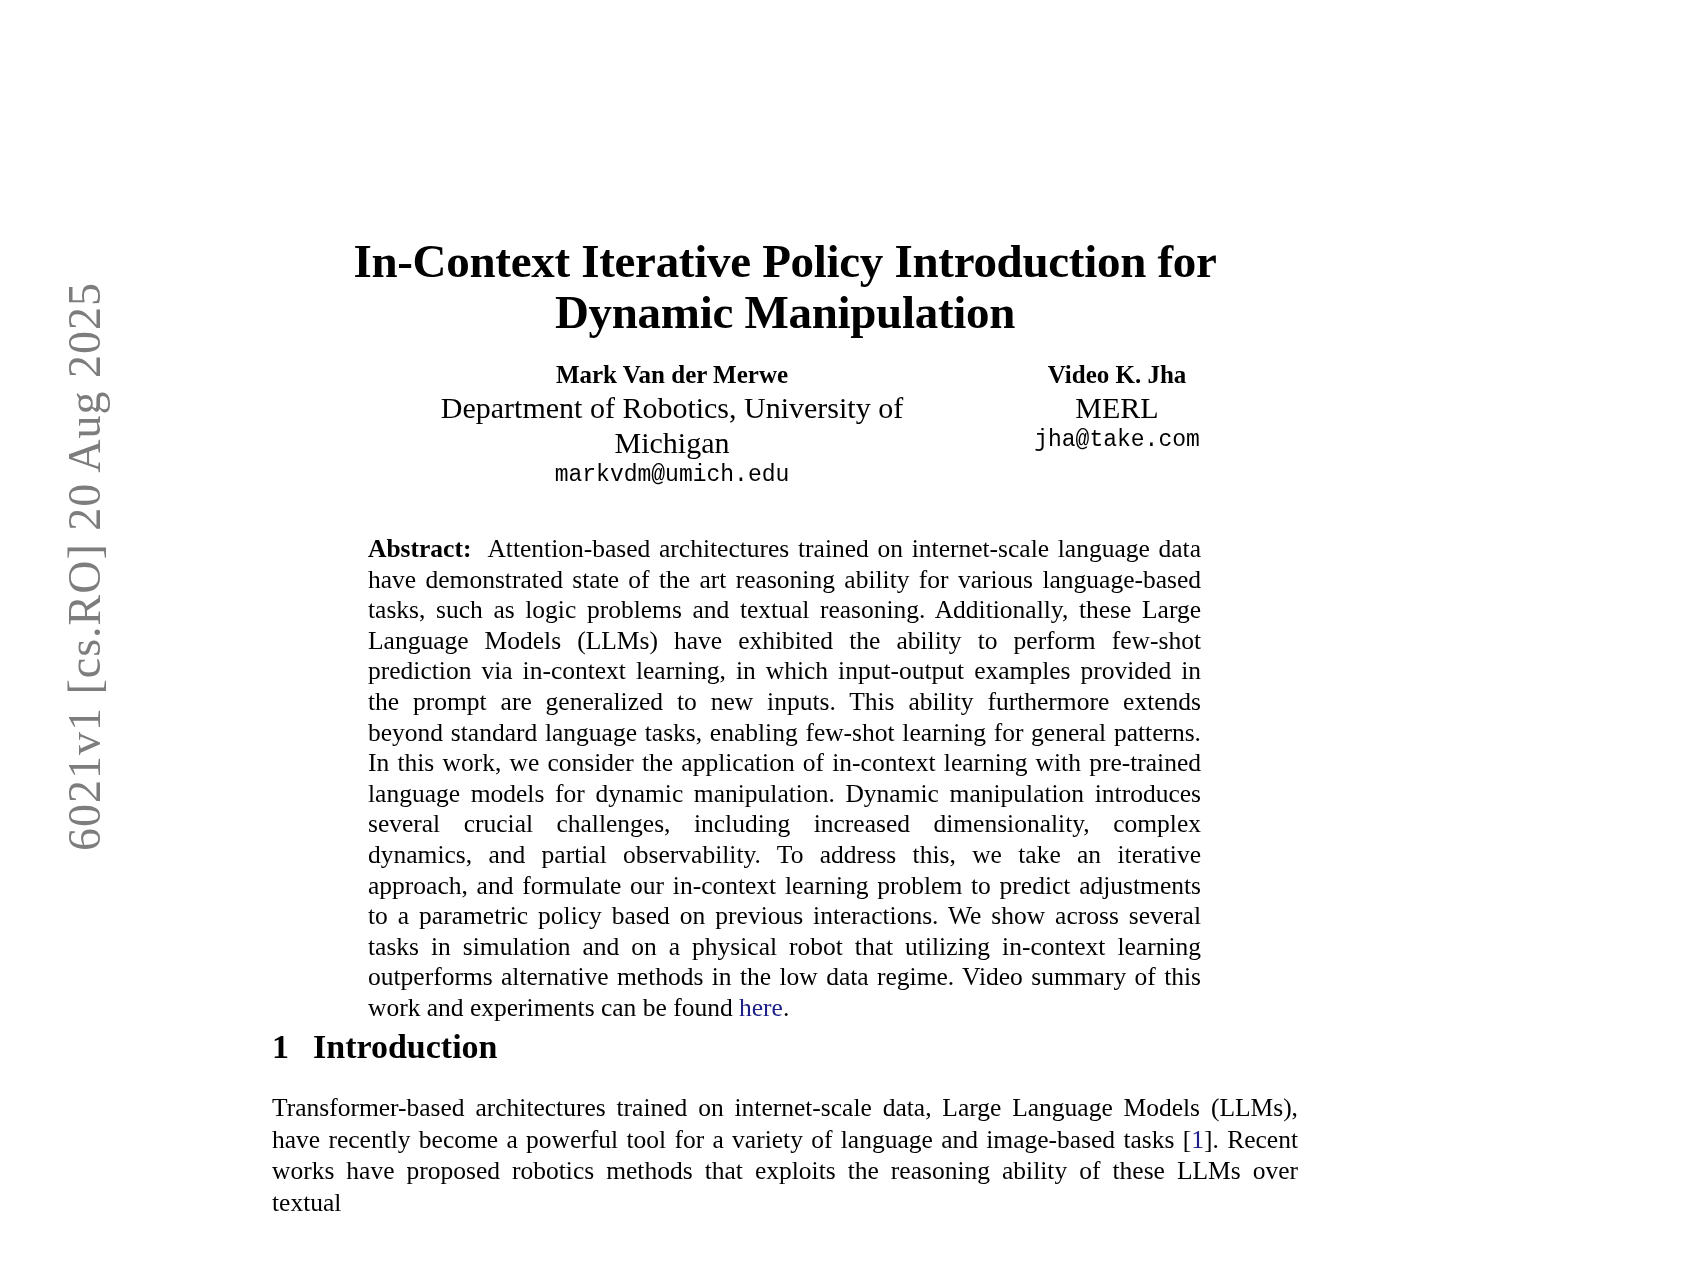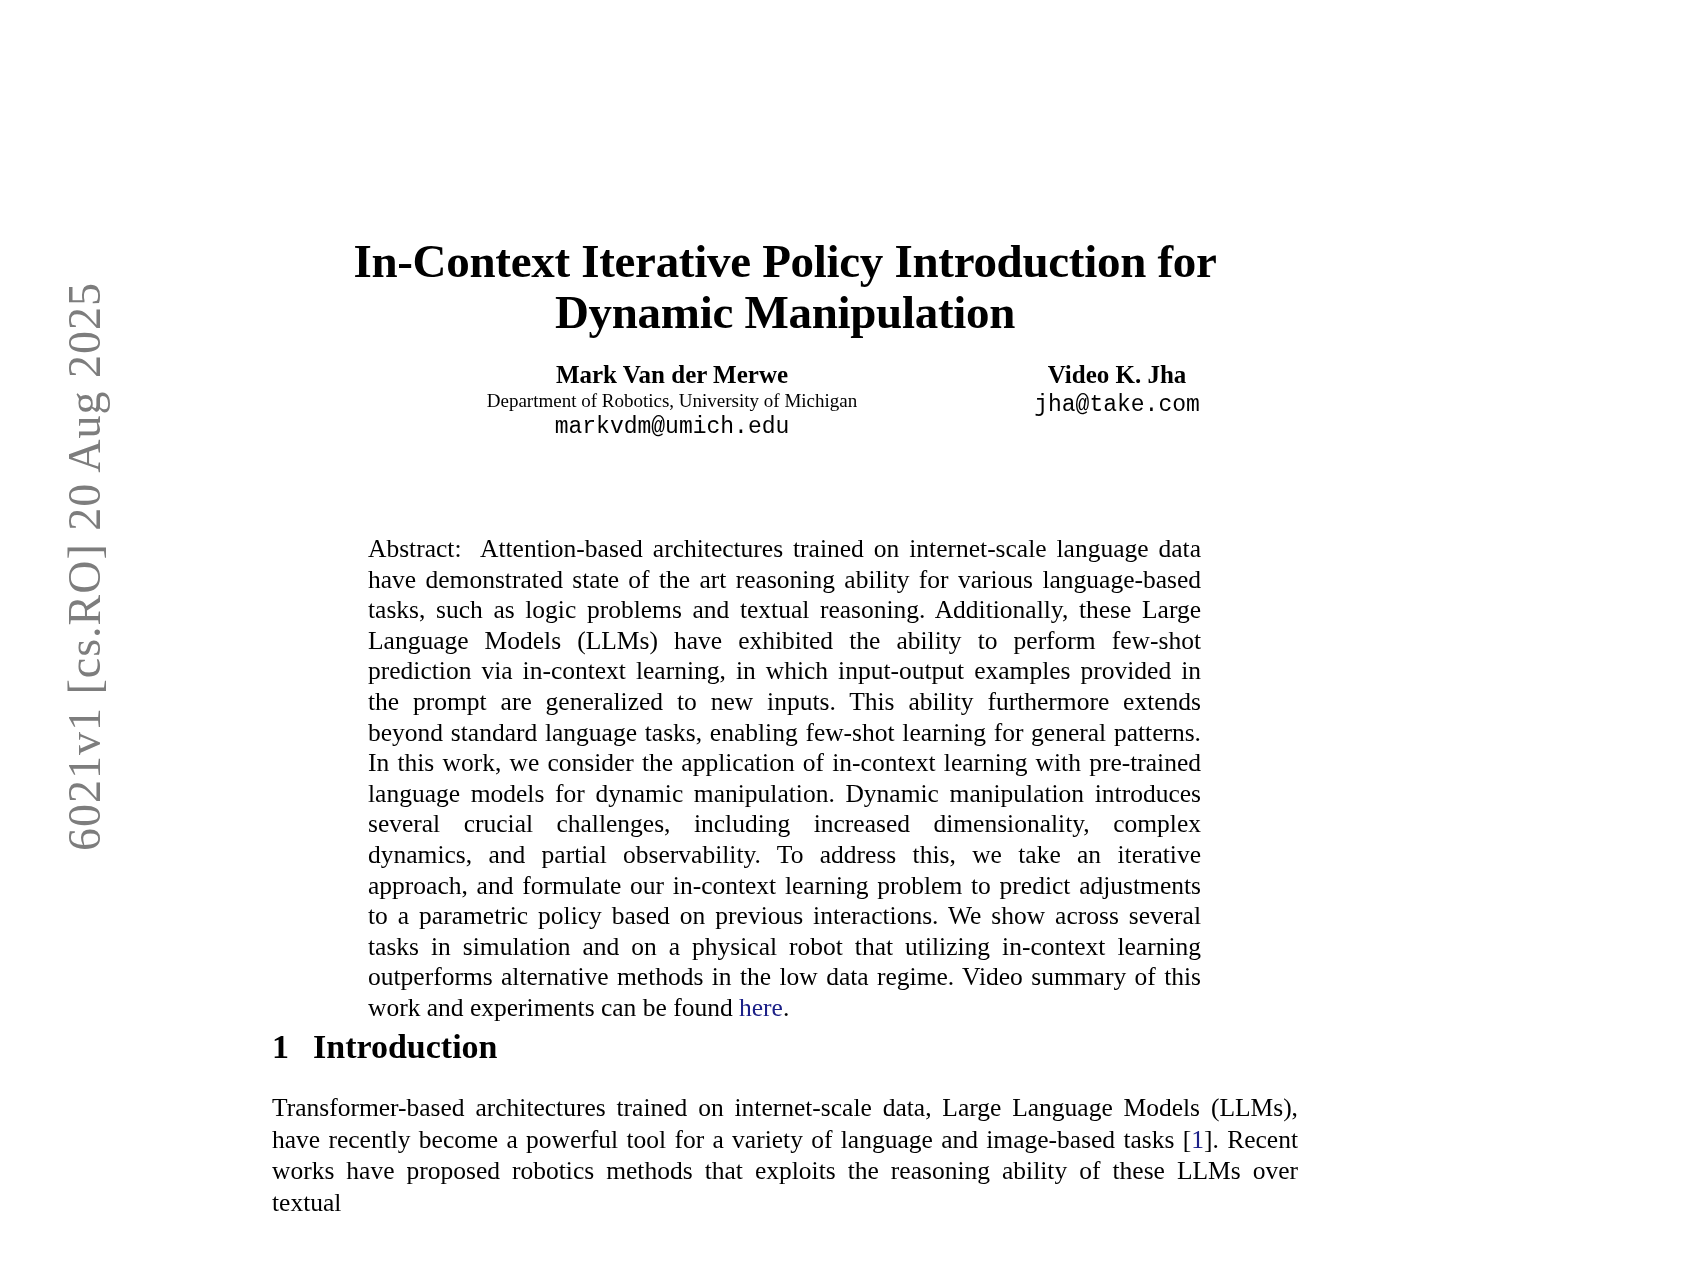--- a/index.html
+++ b/index.html
@@ -67,21 +67,21 @@
   }
   .author-block.left  { width: 560px; margin-left: 100px; }
   .author-block.right { width: 330px; margin-right: 18px; }
 
   .author-name {
     font-size: 25px;
     font-weight: bold;
     line-height: 1.18;
   }
   .author-affil {
-    font-size: 19px;
+    font-size: 30px;
     line-height: 1.18;
   }
   .author-email {
     font-family: Liberation Mono, monospace;
     font-size: 23px;
     line-height: 1.3;
     margin-top: 1px;
   }
 
   .abstract {
@@ -89,21 +89,21 @@
     left: 368px;
     top: 534px;
     width: 833px;
     font-size: 25.5px;
     line-height: 30.6px;
     text-align: justify;
     text-justify: inter-word;
     hyphens: manual;
   }
   .abstract-label {
-    font-weight: normal;
+    font-weight: bold;
   }
   a.ref-link {
     color: #1c2087;
     text-decoration: none;
   }
   a.cite-link {
     color: #1c2087;
     text-decoration: none;
   }
 
@@ -137,20 +137,21 @@
   <h1 class="title">In-Context Iterative Policy Introduction for Dynamic Manipulation</h1>
 
   <div class="authors">
     <div class="author-block left">
       <div class="author-name">Mark Van der Merwe</div>
       <div class="author-affil">Department of Robotics, University of Michigan</div>
       <div class="author-email">markvdm@umich.edu</div>
     </div>
     <div class="author-block right">
       <div class="author-name">Video K. Jha</div>
+      <div class="author-affil">MERL</div>
       <div class="author-email">jha@take.com</div>
     </div>
   </div>
 
   <div class="abstract"><span class="abstract-label">Abstract:</span><span>&nbsp; </span><span>Attention-based architectures trained on internet-scale language data have demonstrated state of the art reasoning ability for various language-based tasks, such as logic problems and textual reasoning. Additionally, these Large Language Models (LLMs) have exhibited the ability to perform few-shot prediction via in-context learning, in which input-output examples provided in the prompt are generalized to new inputs. This ability furthermore extends beyond standard language tasks, enabling few-shot learning for general patterns. In this work, we consider the application of in-context learning with pre-trained language models for dynamic manipulation. Dynamic manipulation introduces several crucial challenges, including increased dimensionality, complex dynamics, and partial observability. To address this, we take an iterative approach, and formulate our in-context learning problem to predict adjustments to a parametric policy based on previous interactions. We show across several tasks in simulation and on a physical robot that utilizing in-context learning outperforms alternative methods in the low data regime. Video summary of this work and experiments can be found </span><a class="ref-link" href="#">here</a><span>.</span></div>
 
   <div class="section-heading"><span class="section-number">1</span><span>Introduction</span></div>
 
   <div class="body-para"><span>Transformer-based architectures trained on internet-scale data, Large Language Models (LLMs), have recently become a powerful tool for a variety of language and image-based tasks </span><span>[</span><a class="cite-link" href="#">1</a><span>]</span><span>. Recent works have proposed robotics methods that exploits the reasoning ability of these LLMs over textual</span></div>
 

